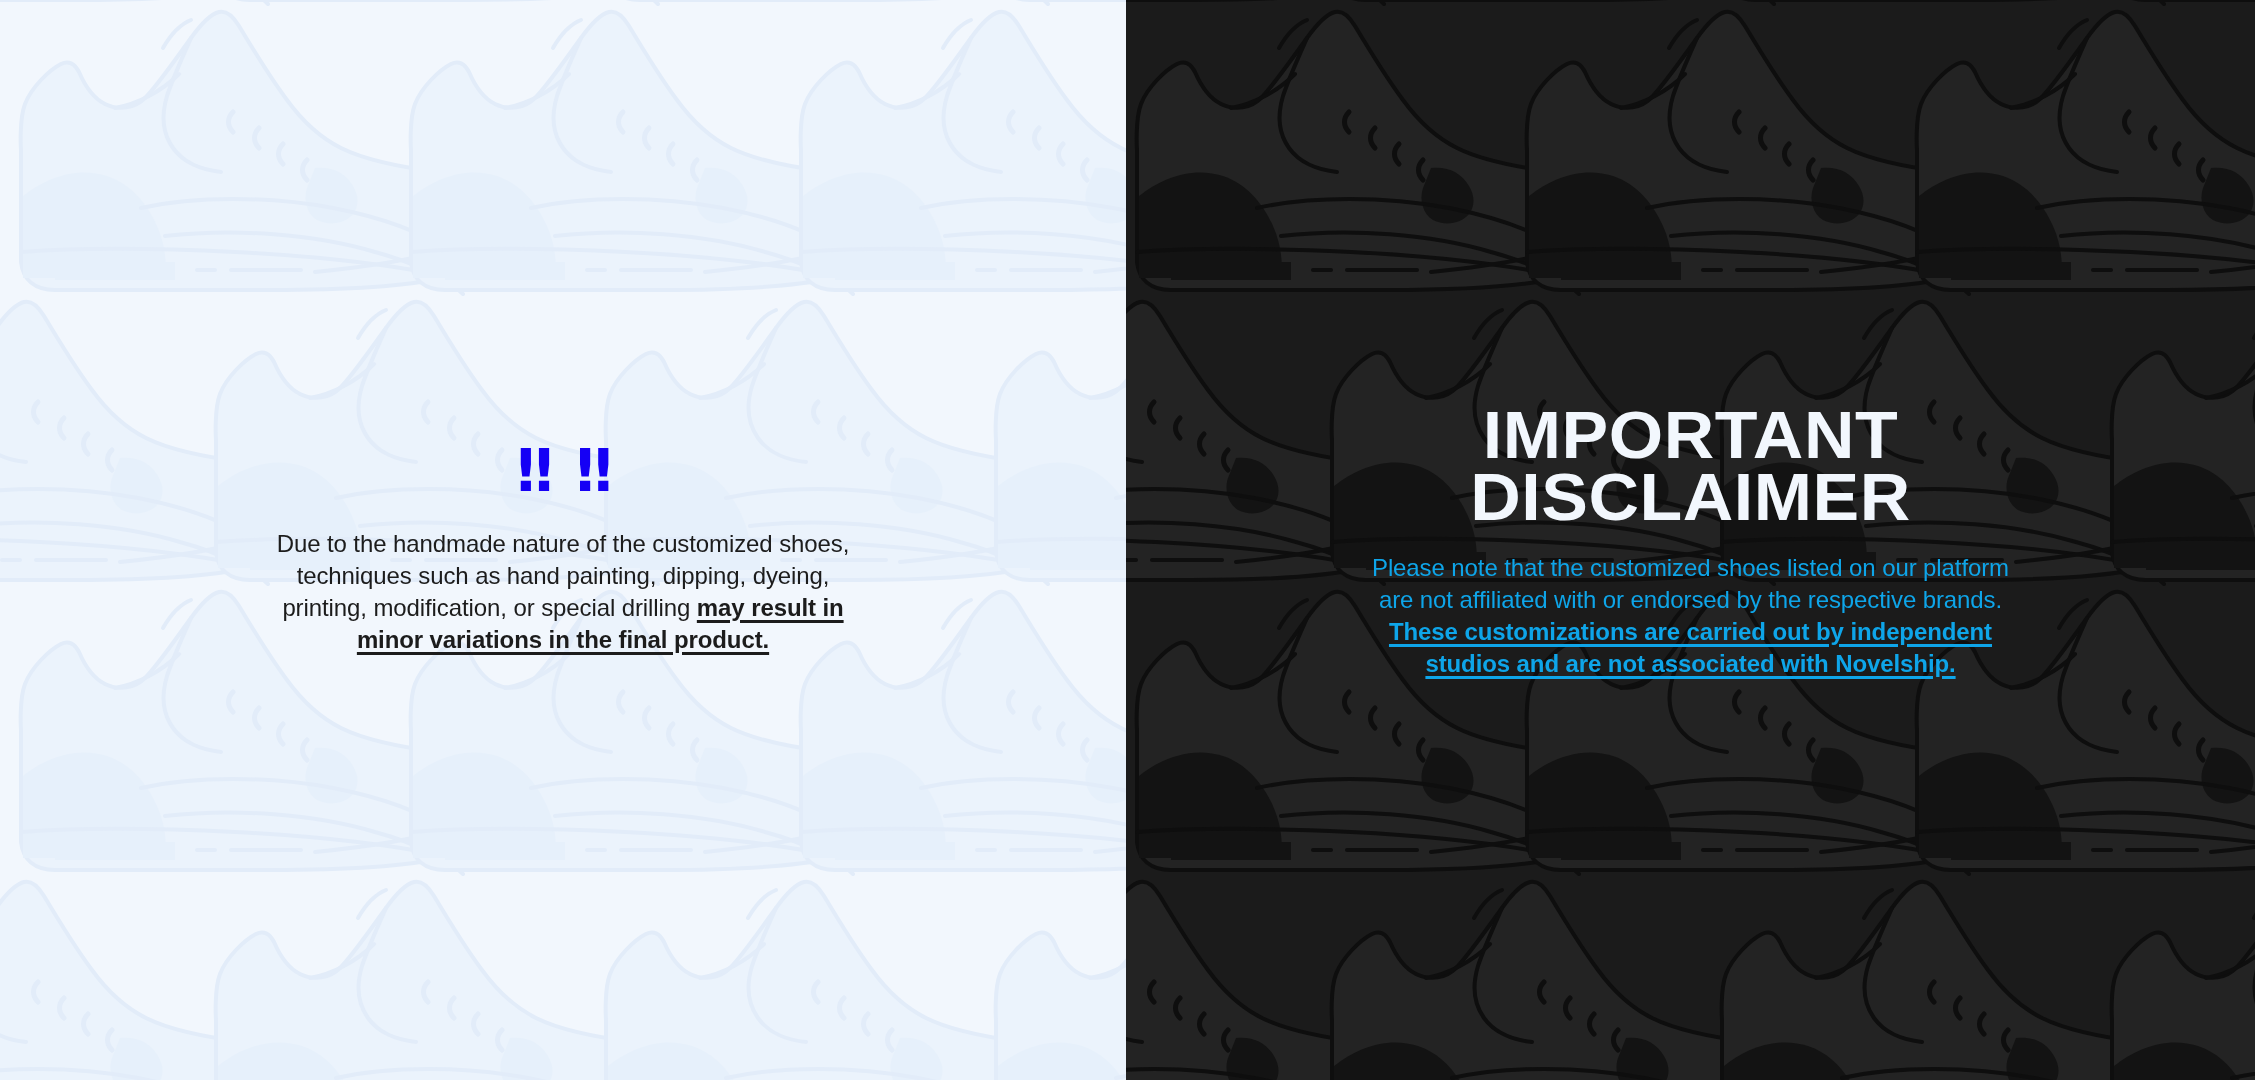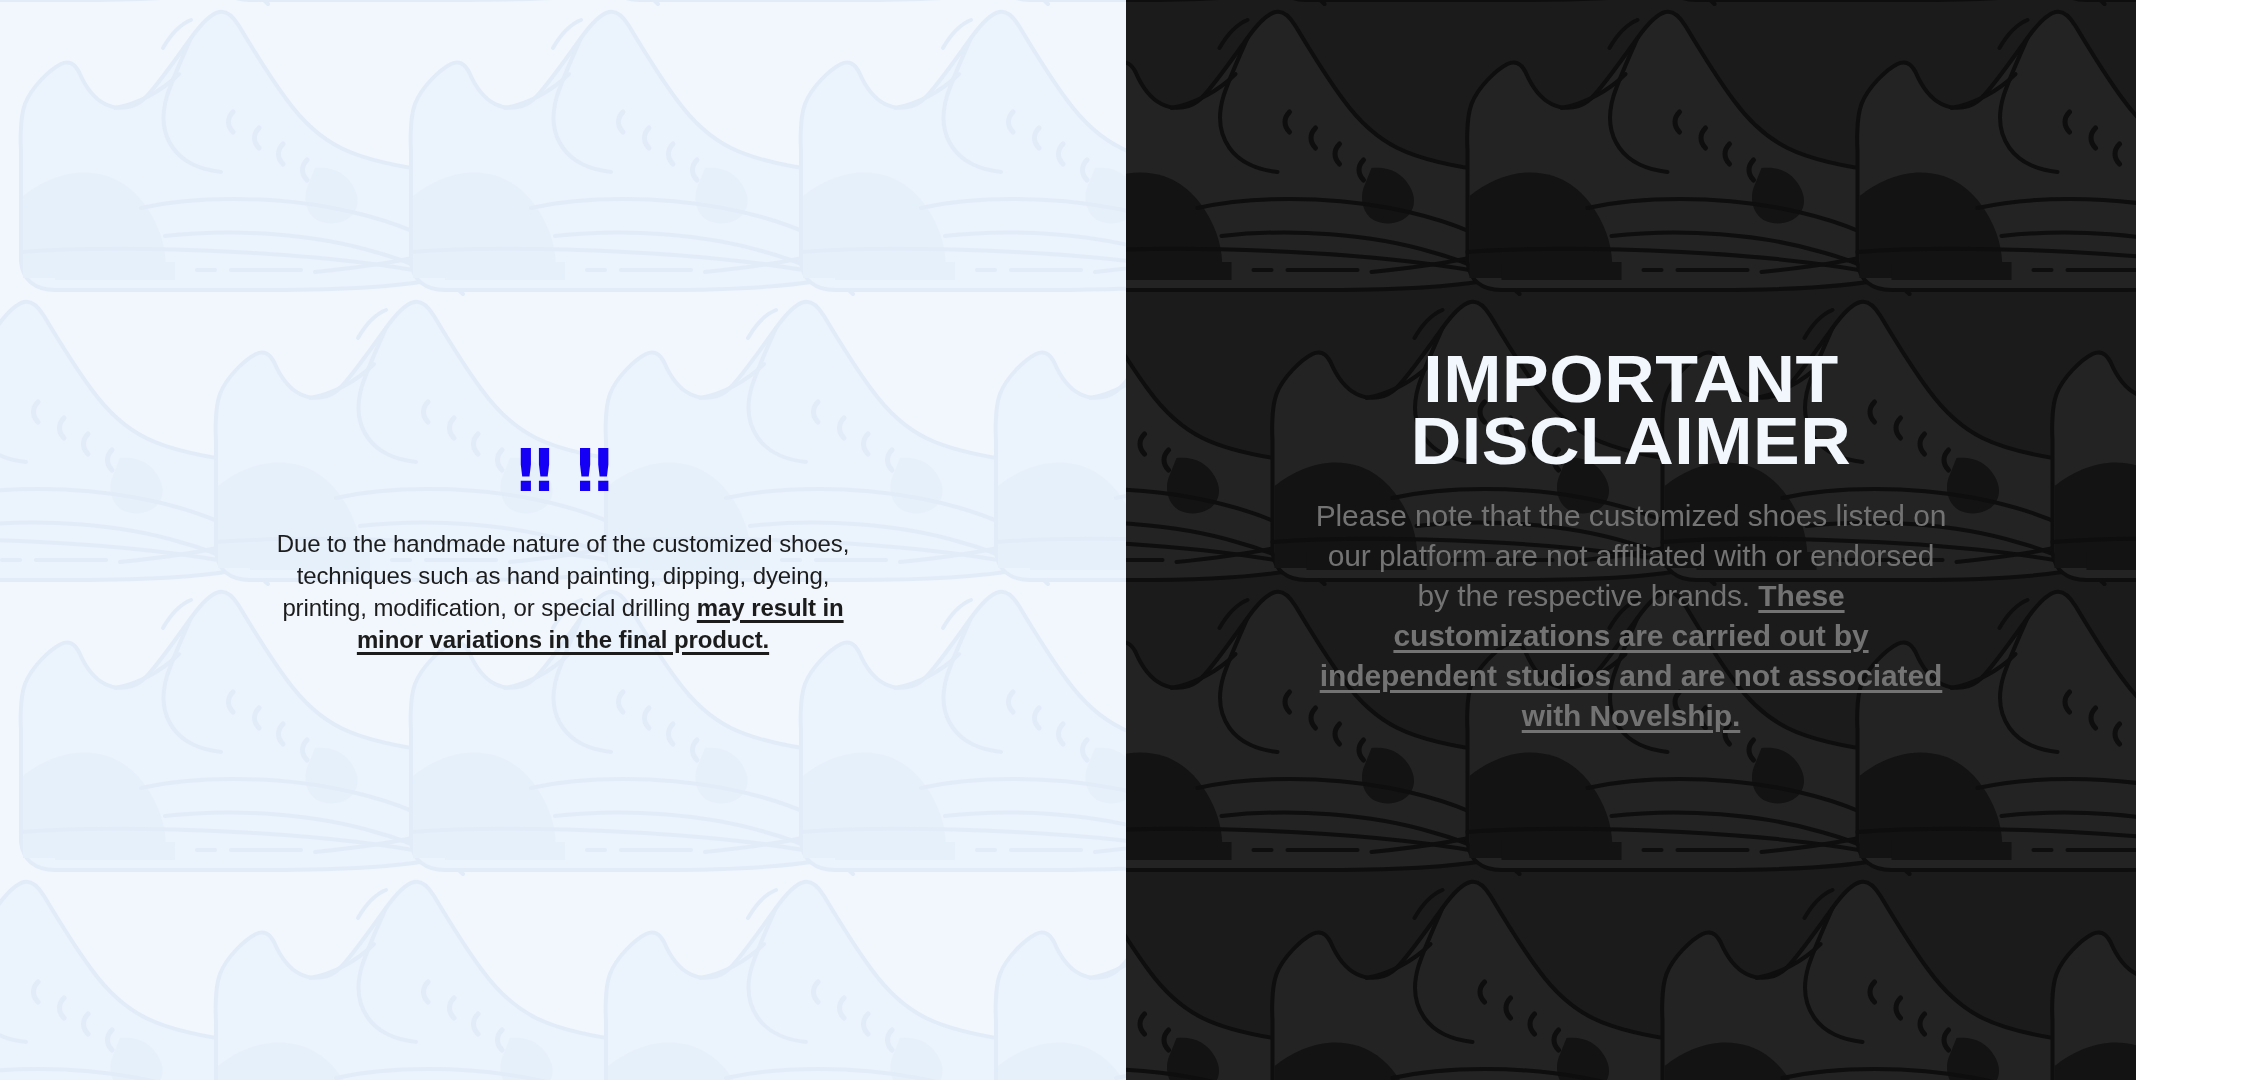--- a/index.html
+++ b/index.html
@@ -17,21 +17,21 @@
   
   .panel {
     position:relative;
     height:1080px;
     overflow:hidden;
     display:flex;
     align-items:center;
     justify-content:center;
   }
   .panel-left  { width:1126px; background:#F2F7FD; }
-  .panel-right { width:1010px; background:#1B1B1B; }
+  .panel-right { width:1129px; background:#1B1B1B; }
 
   
   .pattern {
     position:absolute;
     inset:-120px -60px -60px -60px;
     pointer-events:none;
   }
   .pattern svg { display:block; width:100%; height:100%; }
 
   
@@ -88,23 +88,23 @@
   
   .body-left {
     font-size:24px;
     line-height:1.33;
     color:#1C1C1C;
     max-width:620px;
     margin:0 auto;
     letter-spacing:-0.1px;
   }
   .body-right {
-    font-size:30px;
+    font-size:24px;
     line-height:1.33;
-    color:#737373;
+    color:#0ea5e9;
     max-width:640px;
     margin:8px auto;
     letter-spacing:-0.1px;
   }
   .emph {
     font-weight:700;
     text-decoration:underline;
     text-underline-offset:4px;
     text-decoration-thickness:2.5px;
   }

